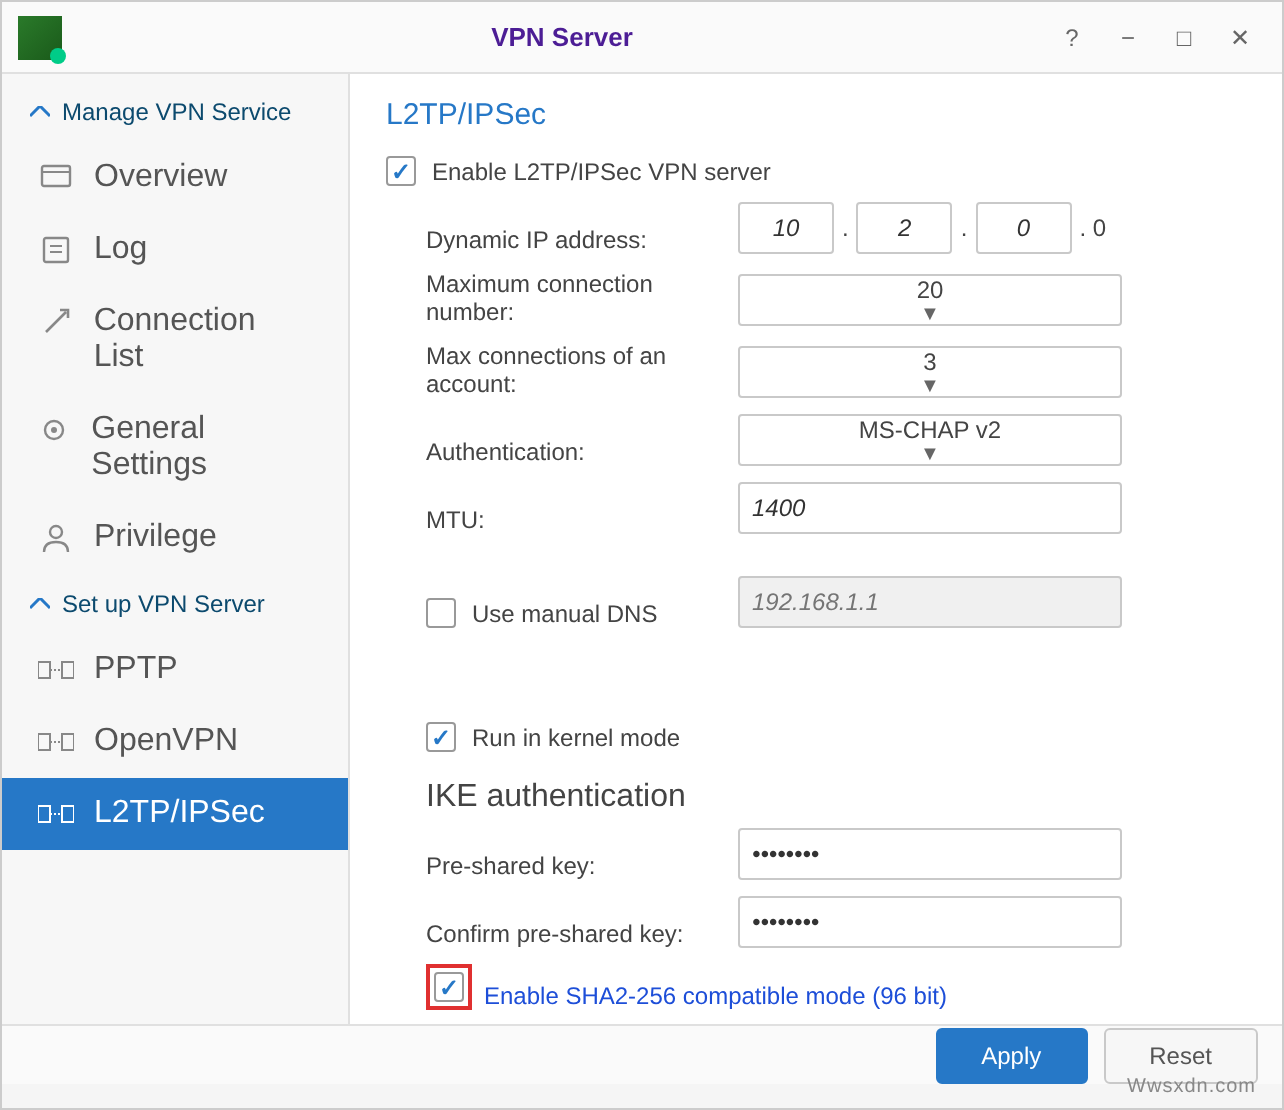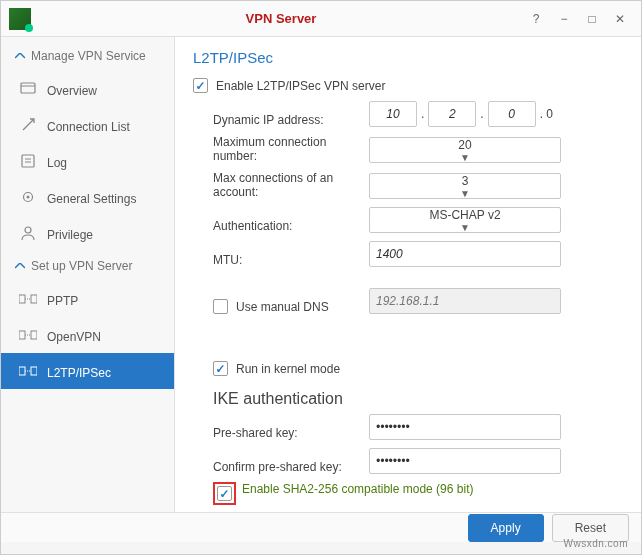--- a/index.html
+++ b/index.html
@@ -1,44 +1,44 @@
 <!DOCTYPE html>
 <html><head>
 <meta charset="utf-8">
 <style>
 * { box-sizing: border-box; margin: 0; padding: 0; font-family: "Segoe UI", Arial, sans-serif; }
 body { background: #f5f5f5; width: 642px; height: 555px; overflow: hidden; border: 1px solid #ccc; }
 .titlebar { height: 36px; background: #fafafa; border-bottom: 1px solid #e0e0e0; display: flex; align-items: center; padding: 0 8px; }
 .app-icon { width: 22px; height: 22px; background: linear-gradient(135deg,#2a7a2a 0%,#1a5a1a 100%); margin-right: 8px; position: relative; }
 .app-icon::after { content:""; position:absolute; right:-2px; bottom:-2px; width:8px; height:8px; background:#0c8; border-radius:50%; }
-.titlebar-title { flex: 1; text-align: center; font-weight: 600; color: #b91c1c; font-size: 13px; }
+.titlebar-title { flex: 1; text-align: center; font-weight: 600; color: #4c1d95; font-size: 13px; }
 .win-controls { display: flex; gap: 2px; }
 .win-btn { width: 26px; height: 22px; display:flex; align-items:center; justify-content:center; color:#666; font-size:12px; cursor:pointer; }
 .main { display: flex; height: calc(100% - 36px - 42px); }
 .sidebar { width: 174px; background: #f7f7f7; border-right: 1px solid #e0e0e0; padding-top: 4px; overflow-y:auto; }
-.side-header { display:flex; align-items:center; gap:6px; padding: 8px 14px; color:#737373; font-size:12px; cursor:pointer; }
-.side-item { display:flex; align-items:flex-end; gap:10px; padding: 9px 18px; color:#555; font-size:12px; cursor:pointer; }
+.side-header { display:flex; align-items:center; gap:6px; padding: 8px 14px; color:#0c4a6e; font-size:12px; cursor:pointer; }
+.side-item { display:flex; align-items:flex-start; gap:10px; padding: 9px 18px; color:#555; font-size:16px; cursor:pointer; }
 .side-item.active { background:#2678c7; color:#fff; }
 .side-icon { width:18px; height:18px; display:flex; align-items:center; justify-content:center; color:#888; }
 .side-item.active .side-icon { color:#fff; }
 .content { flex:1; padding: 12px 20px 12px 18px; background:#fff; overflow-y:auto; }
 .page-title { color:#2678c7; font-size:15px; font-weight:400; margin-bottom:12px; }
 .row { display:flex; align-items:flex-end; margin-bottom:8px; font-size:12px; color:#444; }
 .row .lbl { width:176px; padding-left:20px; }
 .ctrl { display:flex; align-items:center; gap:4px; }
 input[type=text], input[type=password], select { height:26px; border:1px solid #c9c9c9; border-radius:2px; padding:0 6px; font-size:12px; color:#333; background:#fff;font-style:italic; }
 input[type=text]:disabled { background:#f0f0f0; color:#aaa; }
 .ip-box { width:48px; text-align:center; }
 .sel { width:192px; height:26px; border:1px solid #c9c9c9; border-radius:2px; padding:0 6px; display:flex; align-items:center; justify-content:space-between; background:#fff; cursor:pointer; font-size:12px;flex-direction:column; }
 .sel .caret { font-size:10px; color:#666; }
 .num { width:192px; }
 .checkbox { width:15px; height:15px; border:1px solid #999; border-radius:2px; display:inline-flex; align-items:center; justify-content:center; margin-right:8px; cursor:pointer; background:#fff; flex-shrink:0; }
 .checkbox.checked::after { content:"✓"; color:#2678c7; font-size:12px; font-weight:bold; line-height:1; }
 .section-label { font-size:16px; color:#444; padding:6px 0 6px 20px; }
-.highlight-row { display:flex; align-items:flex-start; font-size:12px; color:#4d7c0f; }
+.highlight-row { display:flex; align-items:flex-end; font-size:12px; color:#1d4ed8; }
 .highlight-box { border:2px solid #e03030; padding:2px; display:inline-flex; margin-right:6px; }
 .footer { height:30px; border-top:1px solid #e0e0e0; background:#fafafa; display:flex; align-items:center; justify-content:flex-end; padding:7px 12px; gap:8px; }
 .btn { height:28px; padding:0 22px; font-size:12px; border:1px solid #c9c9c9; border-radius:3px; background:#f7f7f7; color:#555; cursor:pointer; }
 .btn.primary { background:#2678c7; color:#fff; border-color:#2678c7; }
 .watermark { position:absolute; bottom:6px; right:14px; font-size:10px; color:#888; letter-spacing:0.5px; }
 svg { display:block; }
 </style>
 </head>
 <body>
 
@@ -69,34 +69,34 @@
           <svg width="16" height="16" viewBox="0 0 16 16">
             <rect x="1" y="2" width="14" height="10" rx="1" fill="none" stroke="currentColor" stroke-width="1.2"></rect>
             <line x1="1" y1="5" x2="15" y2="5" stroke="currentColor" stroke-width="1"></line>
           </svg>
         </span>
       <span>Overview</span>
     </div>
     <div class="side-item">
       <span class="side-icon">
           <svg width="16" height="16" viewBox="0 0 16 16">
-            <path d="M3 13 L13 3 M10 2 L14 2 L14 6" fill="none" stroke="currentColor" stroke-width="1.3"></path>
-          </svg>
-        </span>
-      <span>Connection List</span>
-    </div>
-    <div class="side-item">
-      <span class="side-icon">
-          <svg width="16" height="16" viewBox="0 0 16 16">
             <rect x="2" y="2" width="12" height="12" rx="1" fill="none" stroke="currentColor" stroke-width="1.2"></rect>
             <line x1="5" y1="6" x2="11" y2="6" stroke="currentColor"></line>
             <line x1="5" y1="9" x2="11" y2="9" stroke="currentColor"></line>
           </svg>
         </span>
       <span>Log</span>
+    </div>
+    <div class="side-item">
+      <span class="side-icon">
+          <svg width="16" height="16" viewBox="0 0 16 16">
+            <path d="M3 13 L13 3 M10 2 L14 2 L14 6" fill="none" stroke="currentColor" stroke-width="1.3"></path>
+          </svg>
+        </span>
+      <span>Connection List</span>
     </div>
     <div class="side-item">
       <span class="side-icon">
           <svg width="16" height="16" viewBox="0 0 16 16">
             <circle cx="8" cy="8" r="4.5" fill="none" stroke="currentColor" stroke-width="1.2"></circle>
             <circle cx="8" cy="8" r="1.5" fill="currentColor"></circle>
           </svg>
         </span>
       <span>General Settings</span>
     </div>

